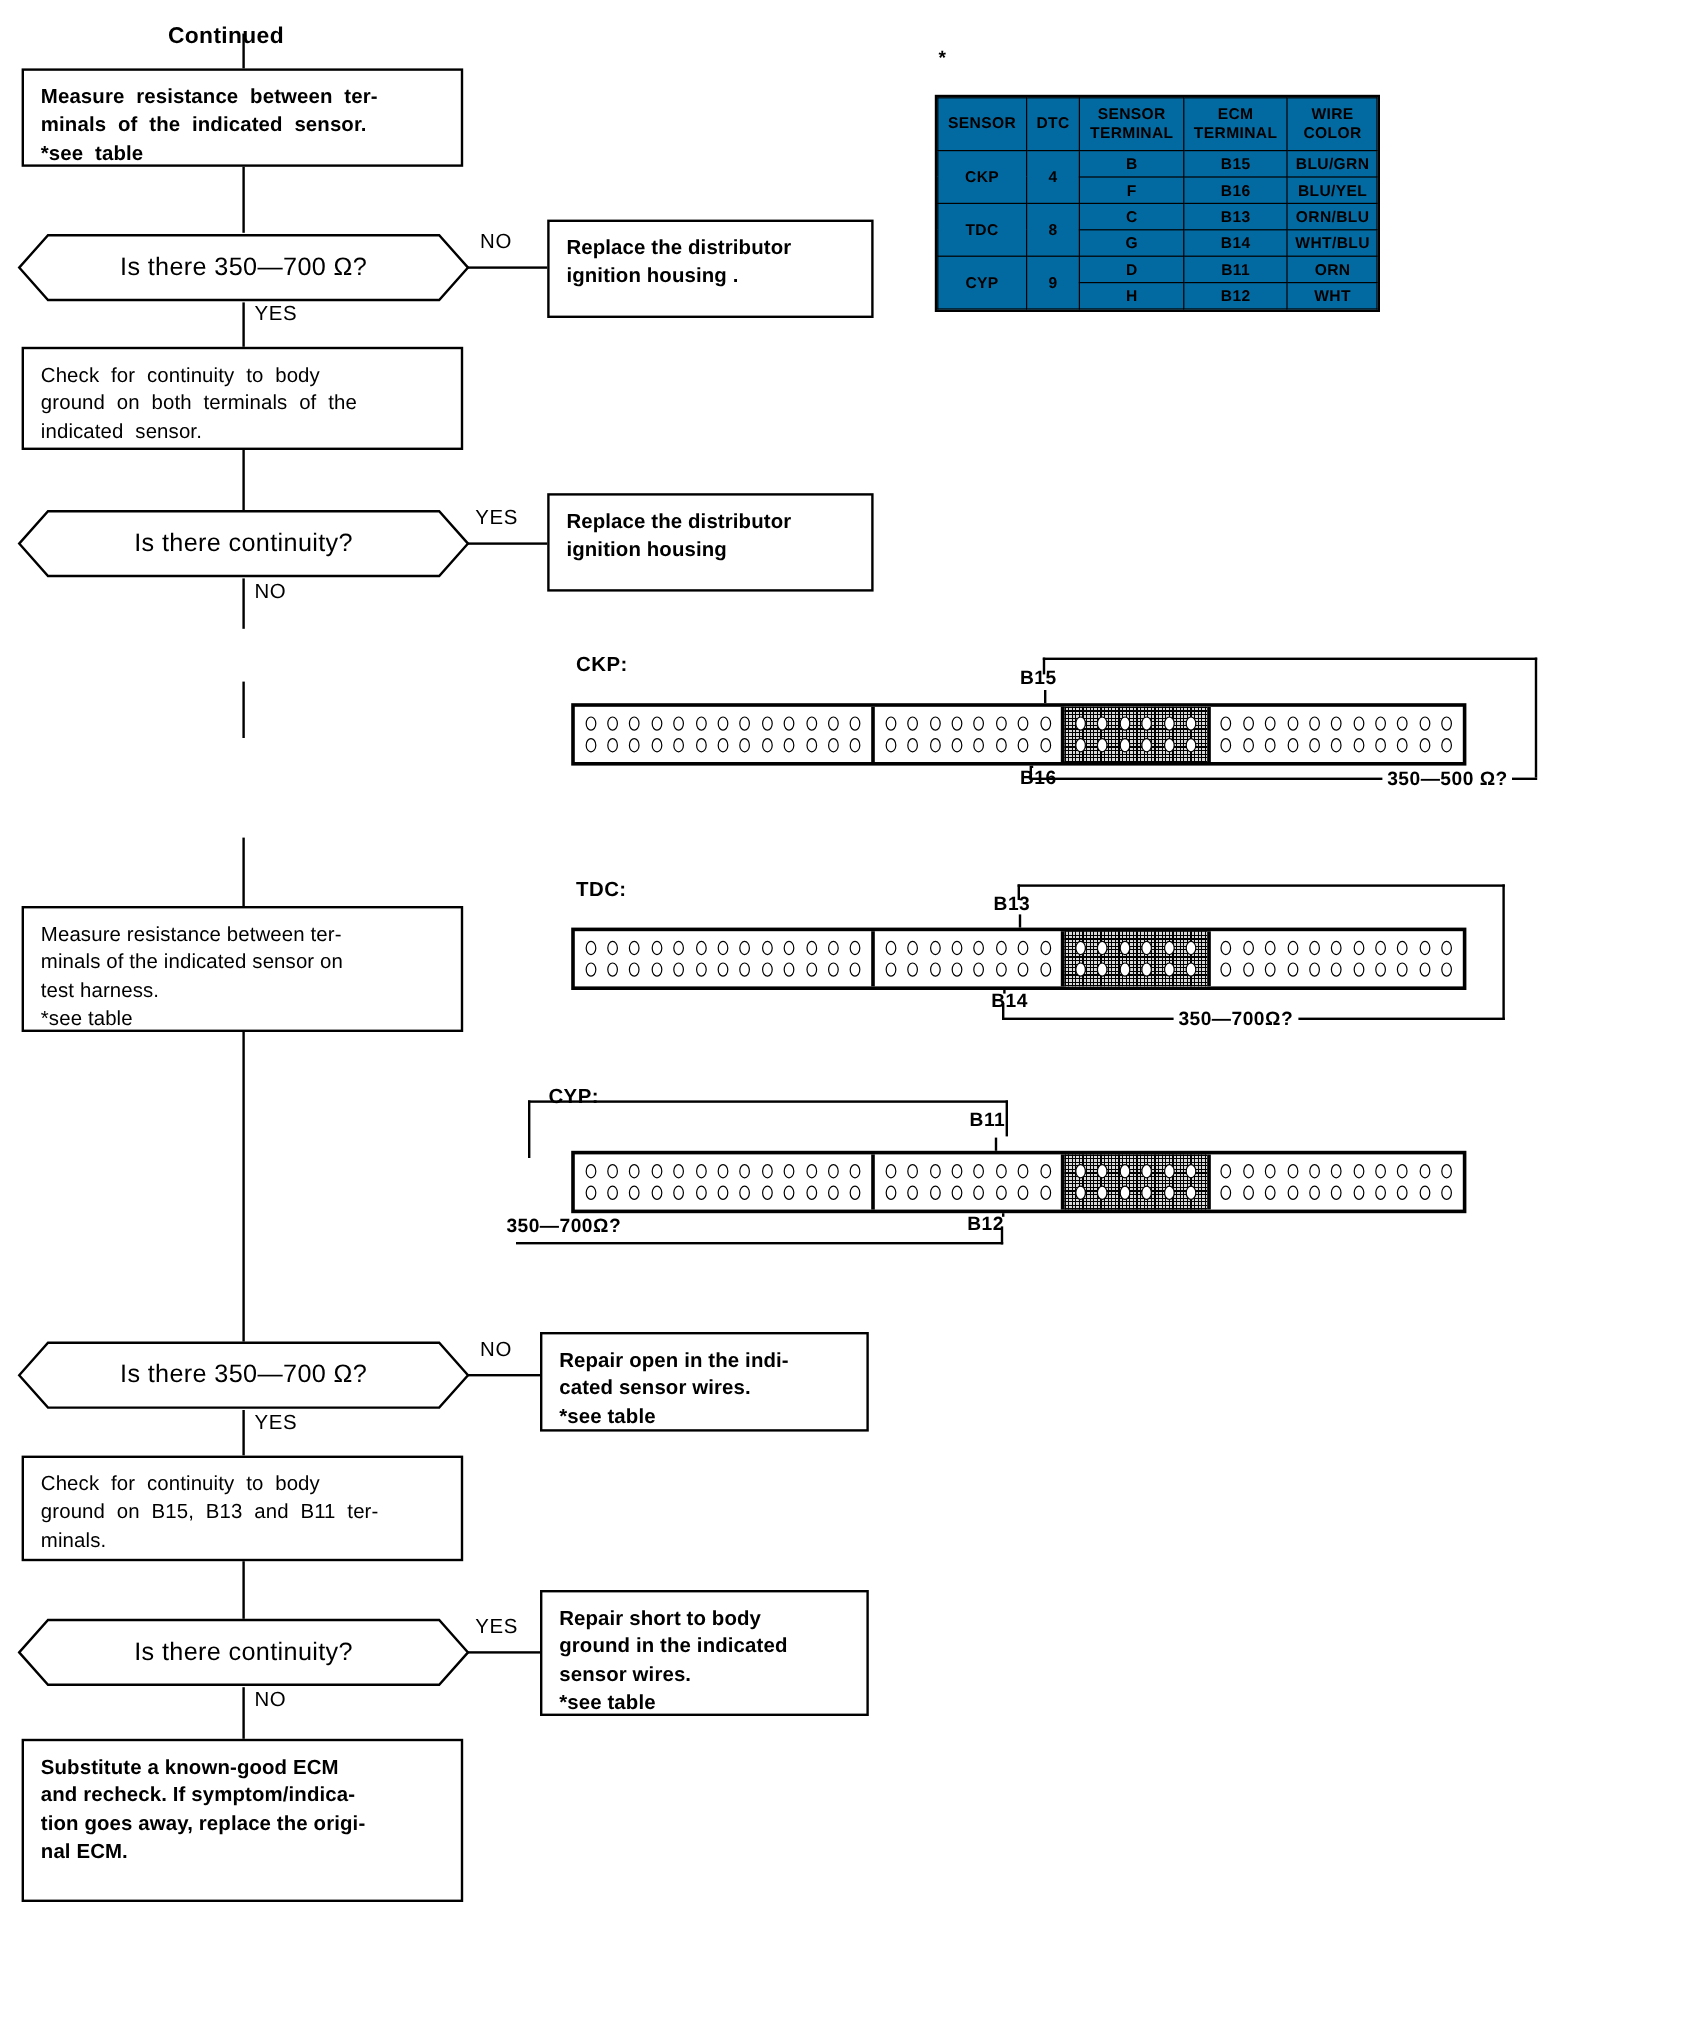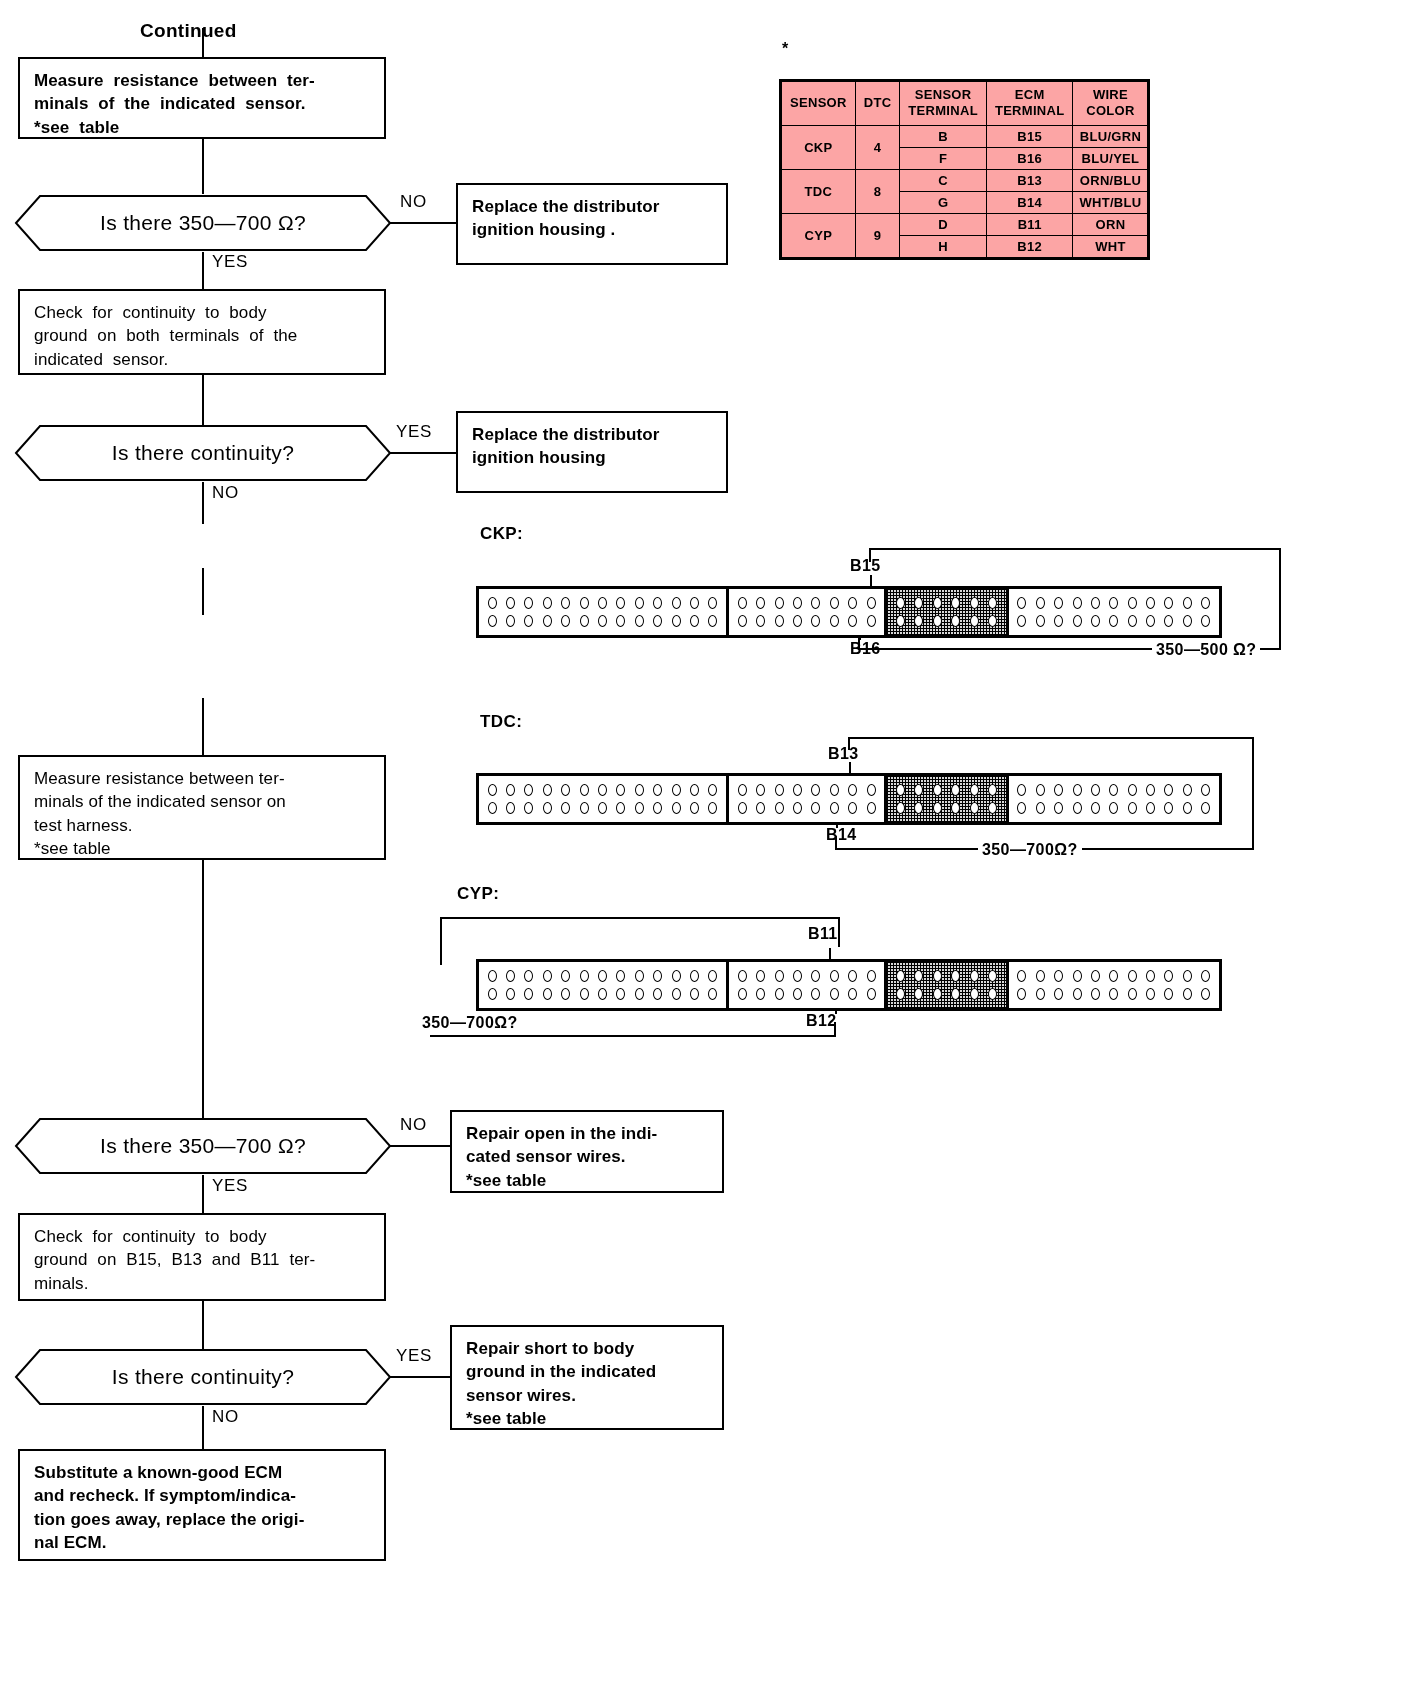--- a/index.html
+++ b/index.html
@@ -54,21 +54,21 @@
   .title{
     position:absolute;
     font-size:19px;
     font-weight:bold;
     letter-spacing:.3px;
   }
 
   
   table.ref{
     border-collapse:collapse;
-    background:#fca5a5;
+    background:#0369a1;
     font-size:13px;
     font-weight:bold;
     letter-spacing:.3px;
   }
   table.ref td, table.ref th{
     border:1px solid #000;
     text-align:center;
     padding:3px 6px;
     font-weight:bold;
     white-space:nowrap;
@@ -79,20 +79,21 @@
   }
   .tbl-outer{border:2px solid #000;display:inline-block;}
   .asterisk{position:absolute;font-size:16px;font-weight:bold;}
 
   
   .conn-title{
     position:absolute;
     font-size:17px;
     font-weight:bold;
     letter-spacing:.4px;
+    margin-top:20px;
   }
   .connector{
     position:absolute;
     border:3px solid #000;
     background:#fff;
     box-sizing:border-box;
     display:flex;
   }
   .cseg{
     border-right:3px solid #000;
@@ -221,21 +222,21 @@
   </div>
   <div class="abs hline" style="left:390px;top:1376px;width:62px;"></div>
   <div class="branch-label" style="left:396px;top:1346px;">YES</div>
   <div class="branch-label" style="left:212px;top:1407px;">NO</div>
   <div class="abs vline" style="left:202px;top:1406px;height:44px;"></div>
 
   <div class="abs pbox" style="left:450px;top:1325px;width:274px;height:105px;">
     <span>Repair short to body<br>ground in the indicated<br>sensor wires.<br>*see table</span>
   </div>
 
-  <div class="abs pbox" style="left:18px;top:1449px;width:368px;height:112px;">
+  <div class="abs pbox" style="left:18px;top:1449px;width:368px;height:136px;">
     <span>Substitute a  known-good  ECM<br>and recheck. If symptom/indica-<br>tion goes away, replace the origi-<br>nal ECM.</span>
   </div>
 
   <div class="asterisk" style="left:782px;top:40px;">*</div>
   <div class="abs" style="left:779px;top:79px;">
     <div class="tbl-outer">
       <table class="ref" id="ref-table">
         <thead>
             <tr>
               <td>SENSOR</td>

